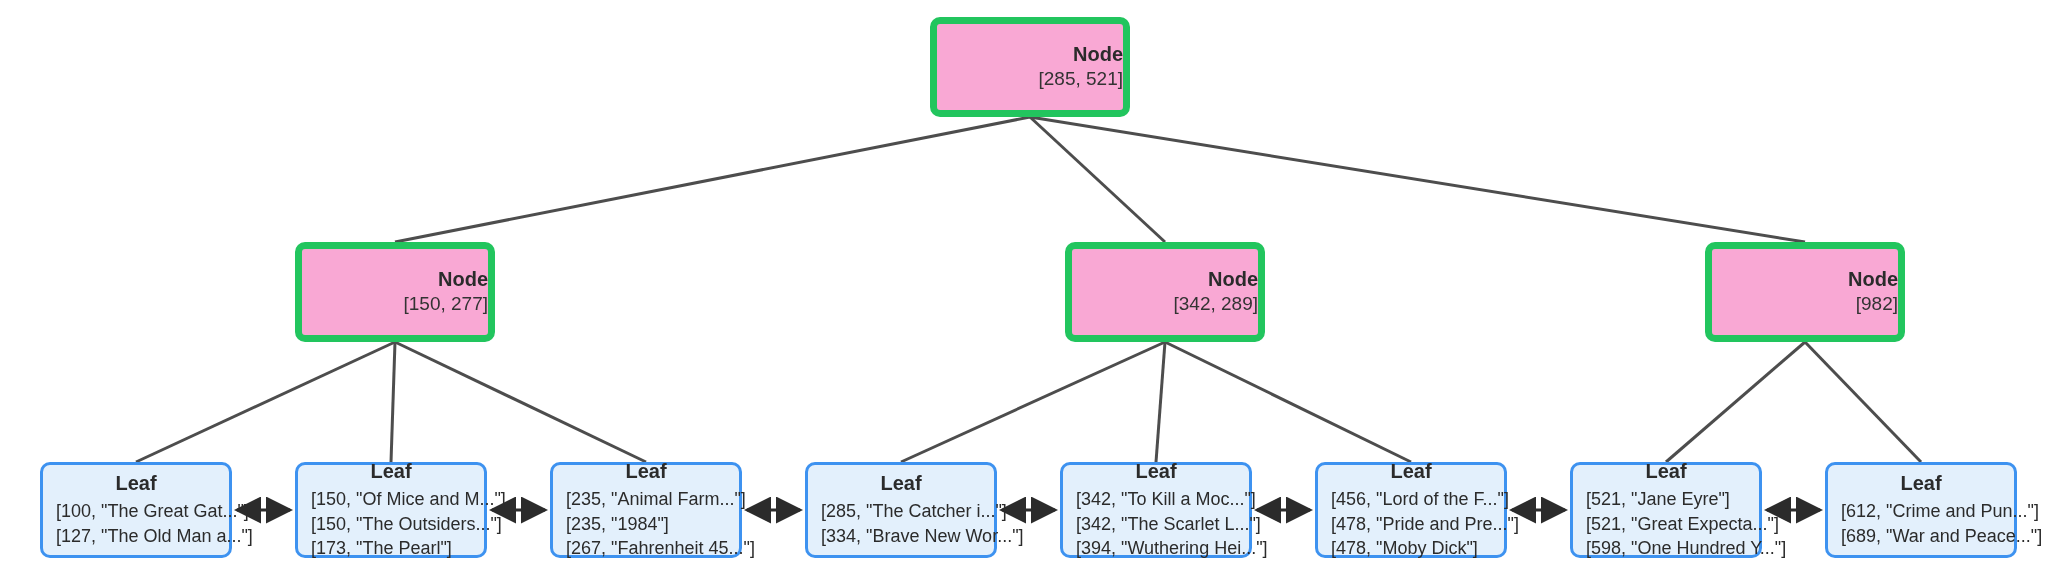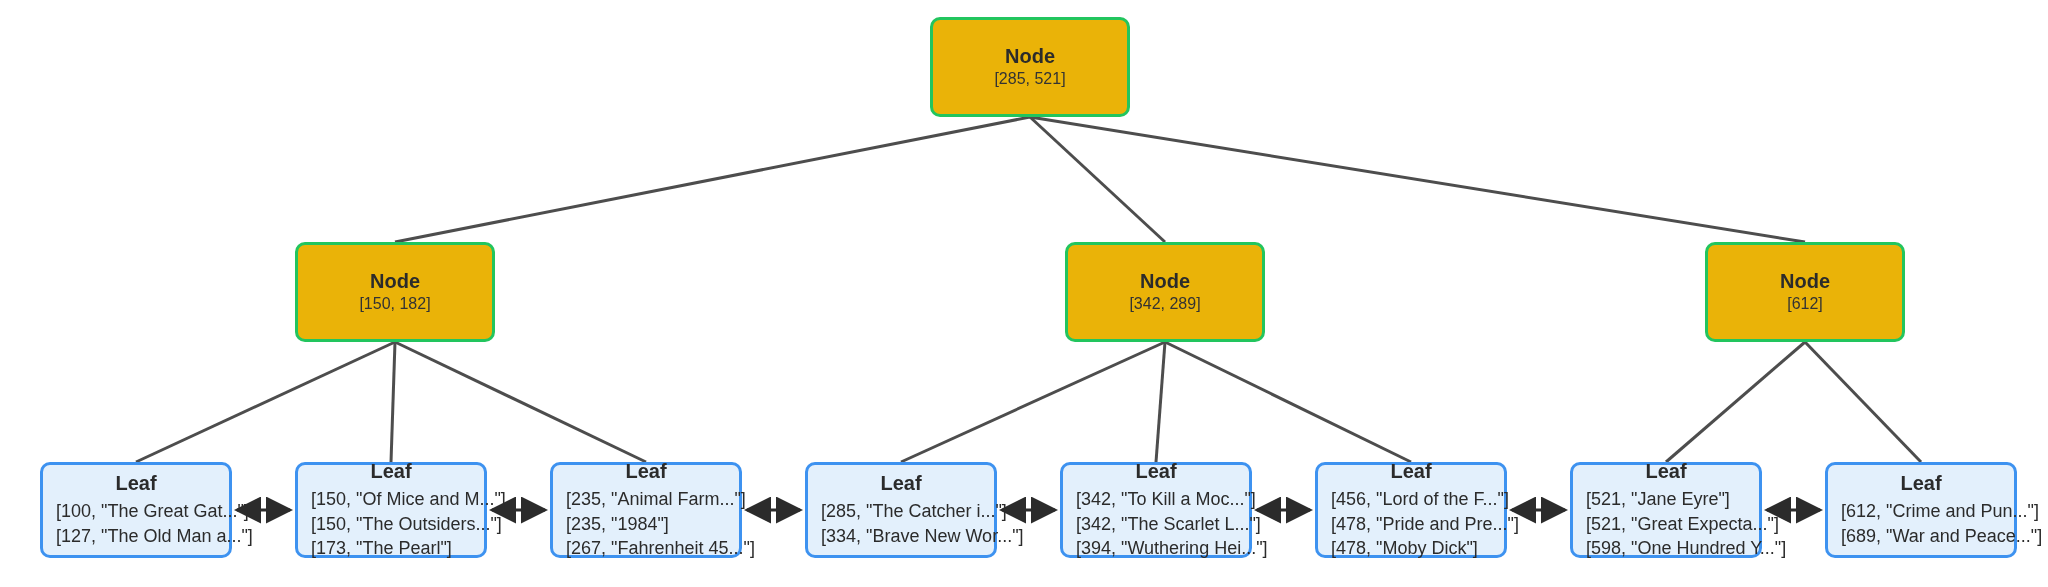--- a/index.html
+++ b/index.html
@@ -26,36 +26,37 @@
   .box {
     position: absolute;
     box-sizing: border-box;
     border-radius: 10px;
     display: flex;
     flex-direction: column;
     align-items: center;
     justify-content: center;
   }
   .box.internal {
-    border: 3px solid #22c55e;
-    background: #eab308;
+    border: 7px solid #22c55e;
+    background: #f9a8d4;
+    align-items: flex-end;
   }
   .box.leaf {
     border: 3px solid #3d92f0;
     background: #e3f0fc;
   }
   .box-title {
     font-size: 20px;
     font-weight: bold;
     color: #2b2b2b;
     line-height: 1.25;
     text-align: center;
   }
   .box-sub {
-    font-size: 16px;
+    font-size: 19px;
     color: #333333;
     line-height: 1.3;
     text-align: center;
   }
   .entries {
     margin-top: 3px;
     display: flex;
     flex-direction: column;
     align-items: flex-start;
     align-self: stretch;
@@ -104,29 +105,29 @@
         <line x1="1767" y1="510" x2="1820" y2="510" stroke="#2b2b2b" stroke-width="3" marker-start="url(#arrow-start)" marker-end="url(#arrow-end)"></line>
       </g>
   </svg>
   <div id="node-layer">
       <div class="box internal" style="left: 930px; top: 17px; width: 200px; height: 100px;">
         <div class="box-title">Node</div>
         <div class="box-sub">[285, 521]</div>
       </div>
       <div class="box internal" style="left: 295px; top: 242px; width: 200px; height: 100px;">
         <div class="box-title">Node</div>
-        <div class="box-sub">[150, 182]</div>
+        <div class="box-sub">[150, 277]</div>
       </div>
       <div class="box internal" style="left: 1065px; top: 242px; width: 200px; height: 100px;">
         <div class="box-title">Node</div>
         <div class="box-sub">[342, 289]</div>
       </div>
       <div class="box internal" style="left: 1705px; top: 242px; width: 200px; height: 100px;">
         <div class="box-title">Node</div>
-        <div class="box-sub">[612]</div>
+        <div class="box-sub">[982]</div>
       </div>
       <div class="box leaf" style="left: 40px; top: 462px; width: 192px; height: 96px;">
         <div class="box-title">Leaf</div>
         <div class="entries">
           <div class="entry">[100, "The Great Gat..."]</div>
           <div class="entry">[127, "The Old Man a..."]</div>
         </div>
       </div>
       <div class="box leaf" style="left: 295px; top: 462px; width: 192px; height: 96px;">
         <div class="box-title">Leaf</div>

